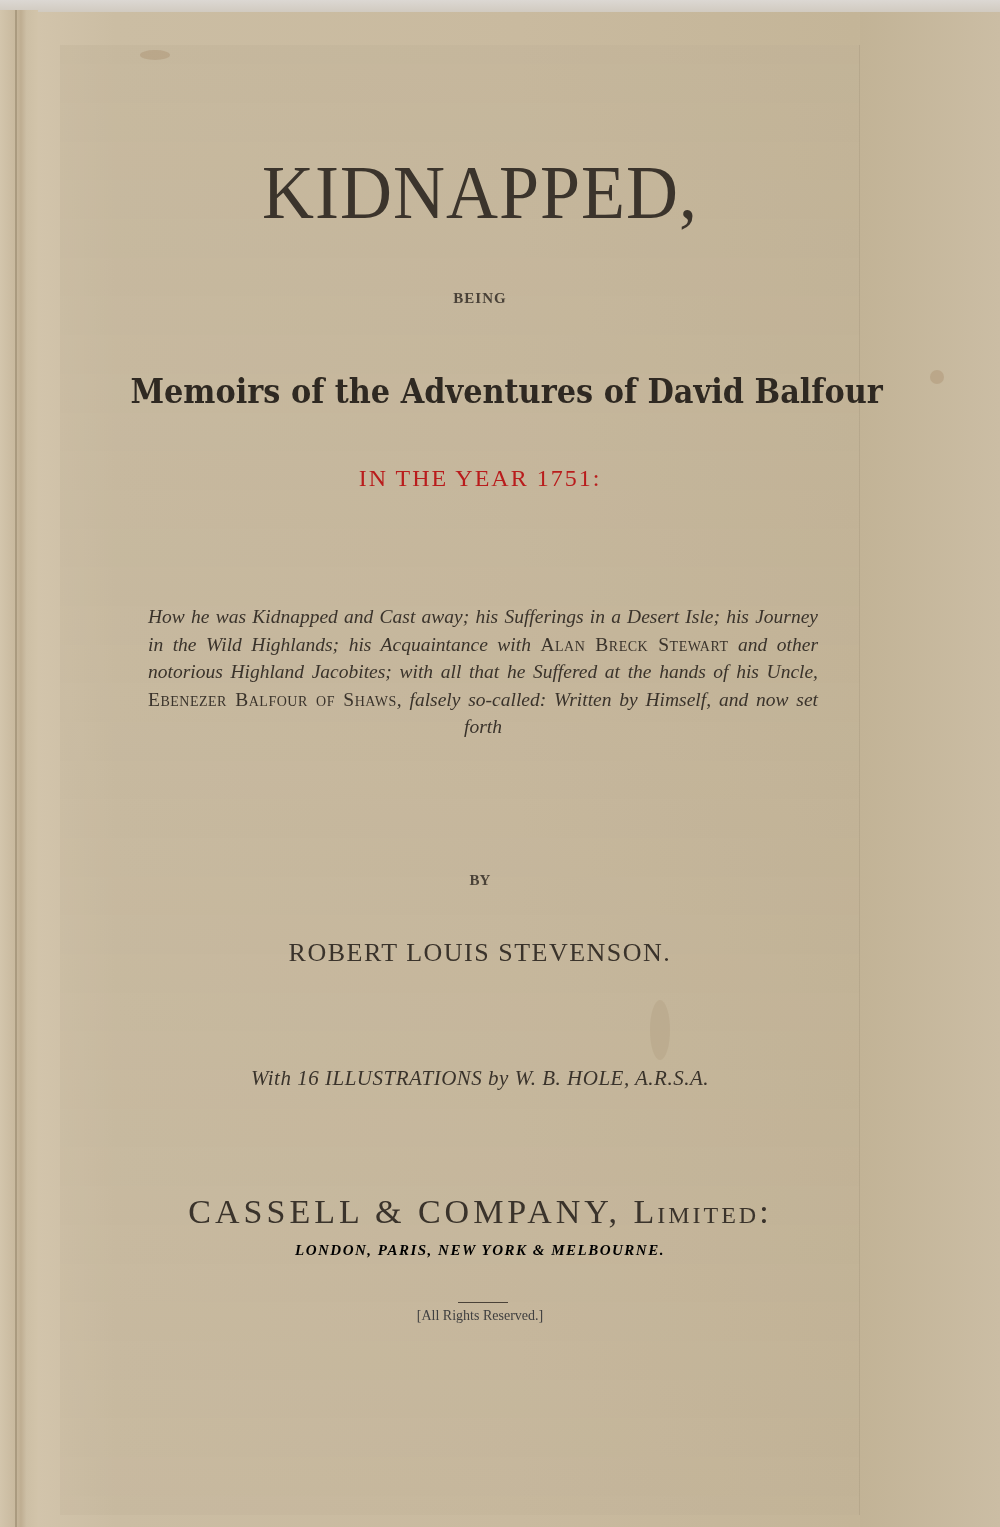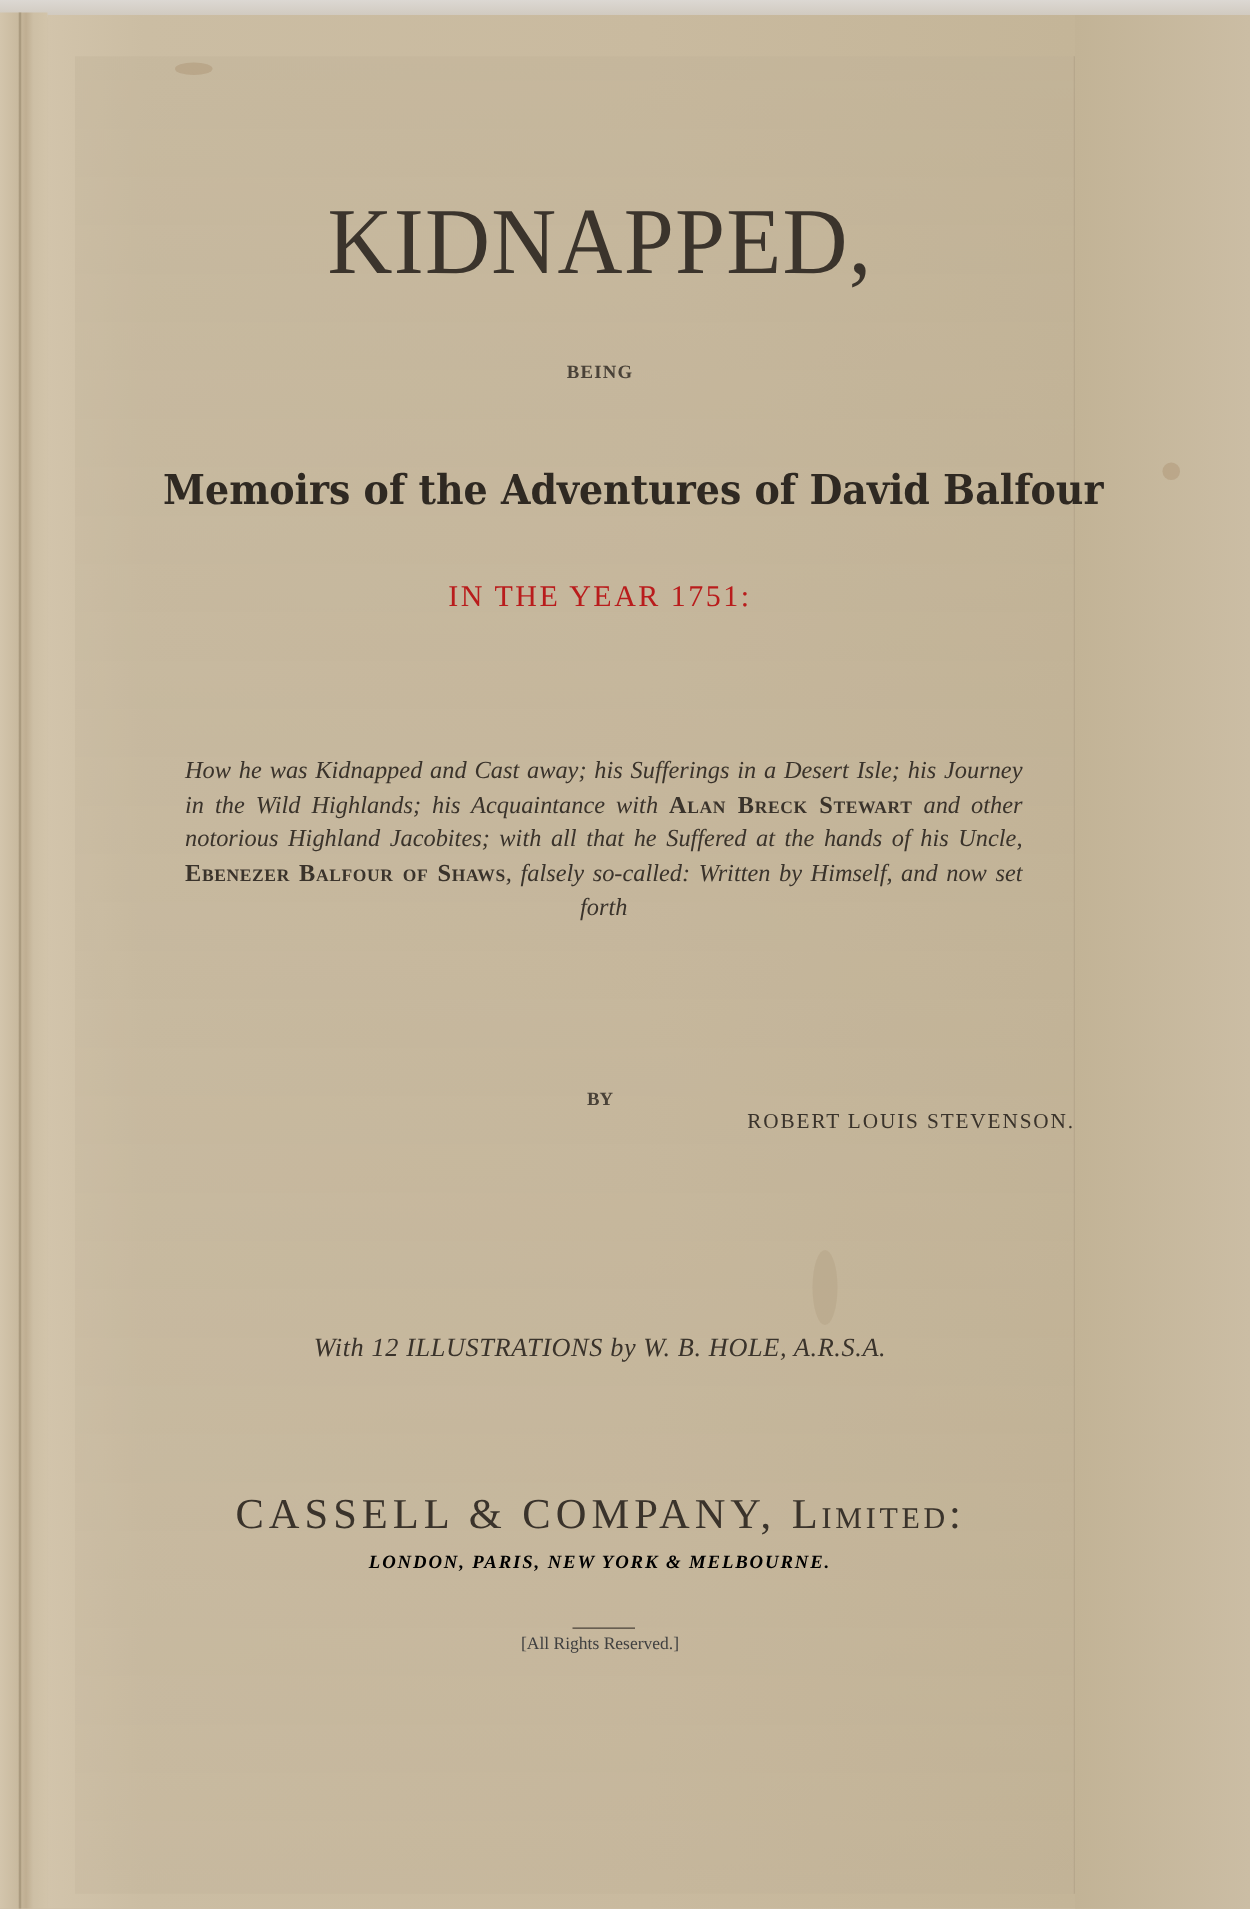--- a/index.html
+++ b/index.html
@@ -54,24 +54,24 @@
       font-family: "DejaVu Serif", serif; letter-spacing: 0px;
       transform: scaleX(0.92);
     }
     .year { top: 465px; font-size: 24px; letter-spacing: 2px; color: #b91c1c; }
 
     .desc {
       position: absolute; left: 48px; top: 603px; width: 670px;
       font-size: 19.5px; font-style: italic; line-height: 27.5px;
       color: #3a332b; text-align: justify; text-align-last: center;
     }
-    .desc .sc { font-style: normal; font-variant: small-caps; letter-spacing: 0.5px; font-weight: bold; }
+    .desc .sc { font-style: normal; font-variant: small-caps; letter-spacing: 0.5px; }
 
     .by { top: 872px; font-size: 15px; font-weight: bold; color: #4a4238; }
-    .author { top: 887px; font-size: 17px; letter-spacing: 1.5px; color: #3a332b; text-align: right; }
+    .author { top: 938px; font-size: 26px; letter-spacing: 1.5px; color: #3a332b; }
     .illus { top: 1066px; font-size: 21px; font-style: italic; letter-spacing: 0.5px; color: #3a332b; }
 
     .publisher { top: 1193px; font-size: 34px; letter-spacing: 4px; color: #3a332b; }
     .publisher .sc { font-variant: small-caps; letter-spacing: 3px; }
     .cities { top: 1242px; font-size: 15px; font-style: italic; letter-spacing: 1.5px; color: #000000; font-weight: bold; }
     .roman { top: 1281px; font-size: 12px; letter-spacing: 1px; color: #4a4238; }
     .rule {
       position: absolute; left: 358px; top: 1302px; width: 50px; height: 1px; background: #4a4238;
     }
     .rights { top: 1308px; font-size: 14px; color: #404040; }
@@ -93,19 +93,19 @@
 <div class="content">
   <div class="line title">KIDNAPPED,</div>
   <div class="line being">BEING</div>
   <div class="line memoirs">Memoirs of the Adventures of David Balfour</div>
   <div class="line year">IN THE YEAR 1751:</div>
 
   <div class="desc"><span>How he was Kidnapped and Cast away; his Sufferings in a Desert Isle; his Journey in the Wild Highlands; his Acquaintance with </span><span class="sc">Alan Breck Stewart</span><span> and other notorious Highland Jacobites; with all that he Suffered at the hands of his Uncle, </span><span class="sc">Ebenezer Balfour of Shaws</span><span>, falsely so-called: Written by Himself, and now set forth</span></div>
 
   <div class="line by">BY</div>
   <div class="line author">ROBERT LOUIS STEVENSON.</div>
-  <div class="line illus">With 12 ILLUSTRATIONS by W. B. HOLE, A.R.S.A.</div>
+  <div class="line illus">With 16 ILLUSTRATIONS by W. B. HOLE, A.R.S.A.</div>
 
   <div class="line publisher"><span>CASSELL &amp; COMPANY, </span><span class="sc">Limited:</span></div>
   <div class="line cities">LONDON, PARIS, NEW YORK &amp; MELBOURNE.</div>
   <div class="rule"></div>
   <div class="line rights">[All Rights Reserved.]</div>
 </div>
 
 </body></html>

